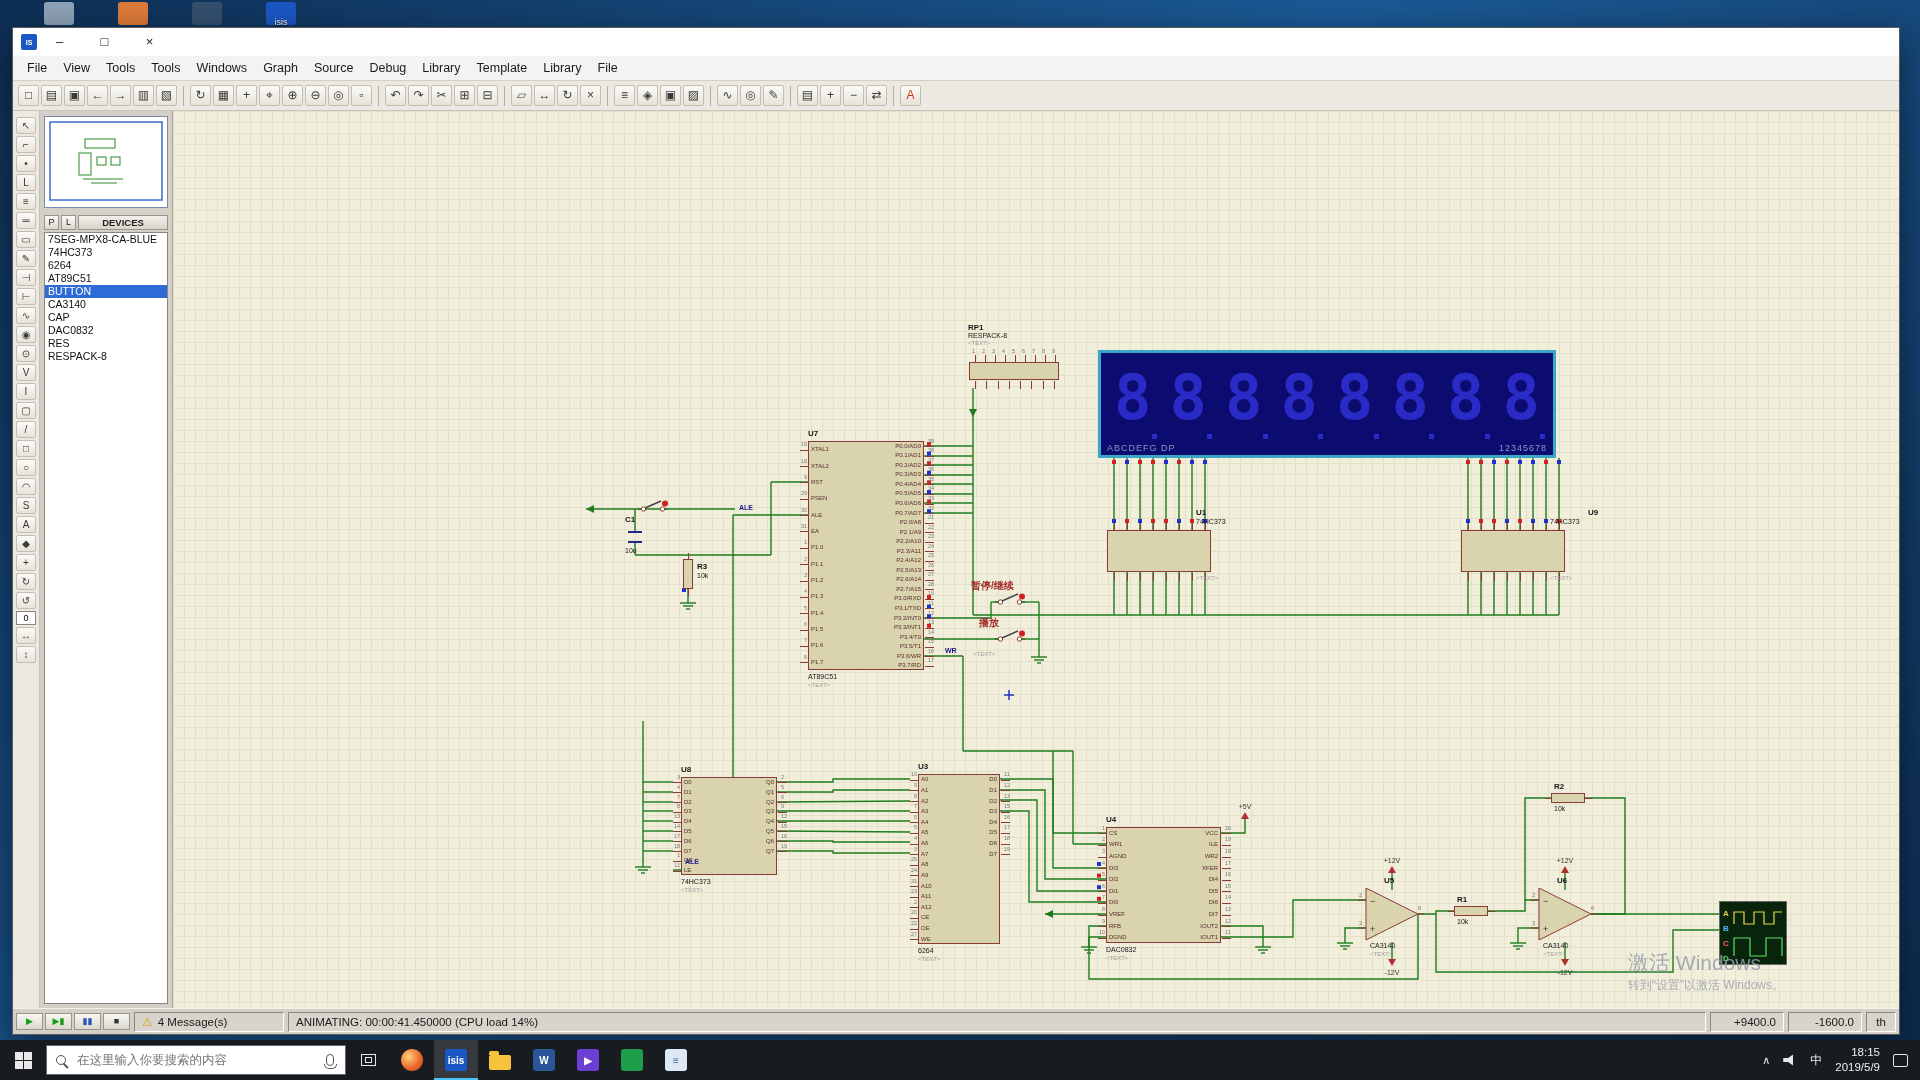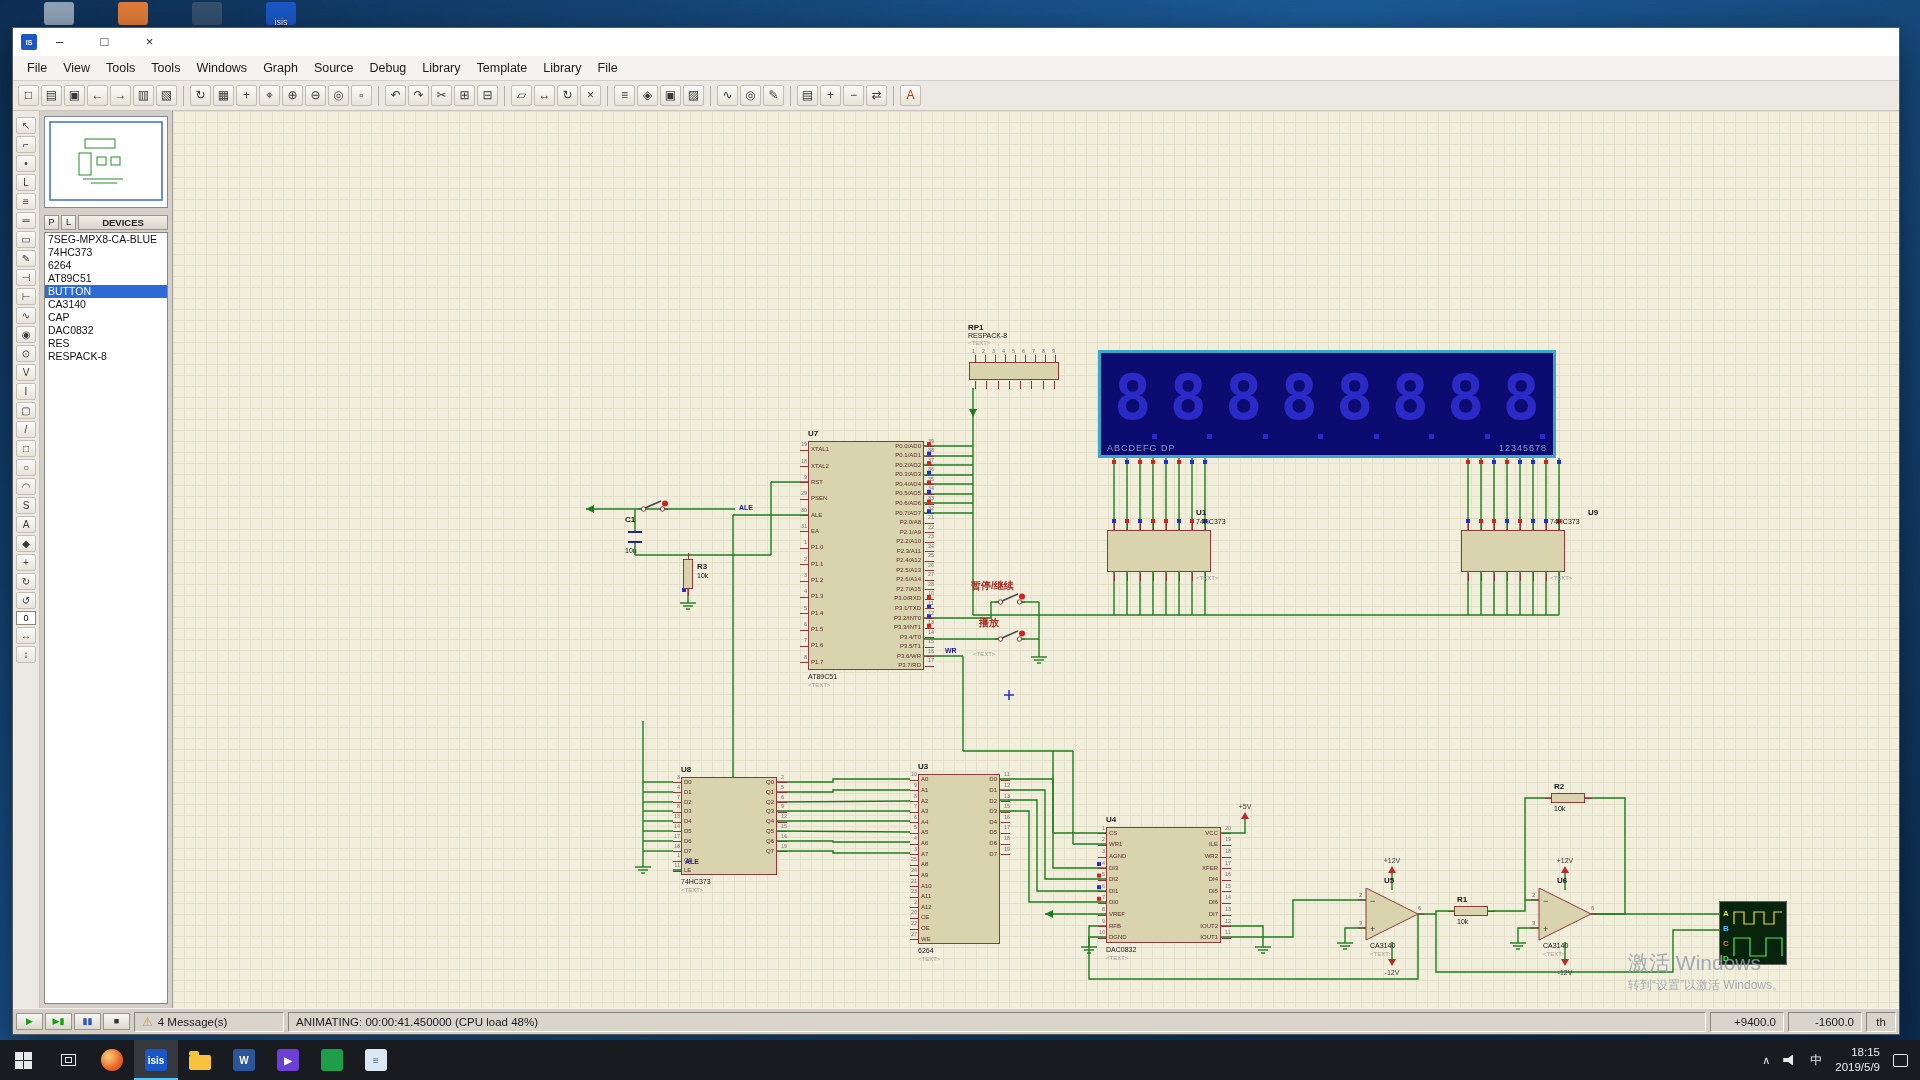--- a/index.html
+++ b/index.html
@@ -951,37 +951,42 @@
           <span class="ctl" style="color: rgb(18, 160, 18);">▶</span>
           <span class="ctl" style="color: rgb(18, 160, 18);">▶▮</span>
           <span class="ctl" style="color: rgb(42, 82, 184);">▮▮</span>
           <span class="ctl" style="color: rgb(48, 48, 48);">■</span>
         </span>
       <span class="panel" style="width:150px;">
         <span class="warn">⚠</span>
         <span>4 Message(s)</span>
       </span>
       <span class="panel" style="flex:1;">
-        <span>ANIMATING: 00:00:41.450000 (CPU load 48%)</span>
+        <span>ANIMATING: 00:00:41.450000 (CPU load 14%)</span>
       </span>
       <span class="panel" style="width:74px;justify-content:flex-end;">+9400.0</span>
       <span class="panel" style="width:74px;justify-content:flex-end;">-1600.0</span>
       <span class="panel" style="width:30px;justify-content:center;">th</span>
     </div>
   </div>
 
   <div class="taskbar">
     <span class="start">
       <span class="winlogo">
           <span></span>
           <span></span>
           <span></span>
           <span></span>
         </span>
     </span>
+    <div class="search">
+      <span class="mag"></span>
+      <input placeholder="在这里输入你要搜索的内容" style="">
+      <span class="mic"></span>
+    </div>
     <div id="tbicons" style="display:flex;">
         <span class="tbicon">
           <span class="tv"></span>
         </span>
         <span class="tbicon">
           <span class="tb-circle"></span>
         </span>
         <span class="tbicon active">
           <span class="tb-tile" style="background: rgb(27, 87, 196);">isis</span>
         </span>

